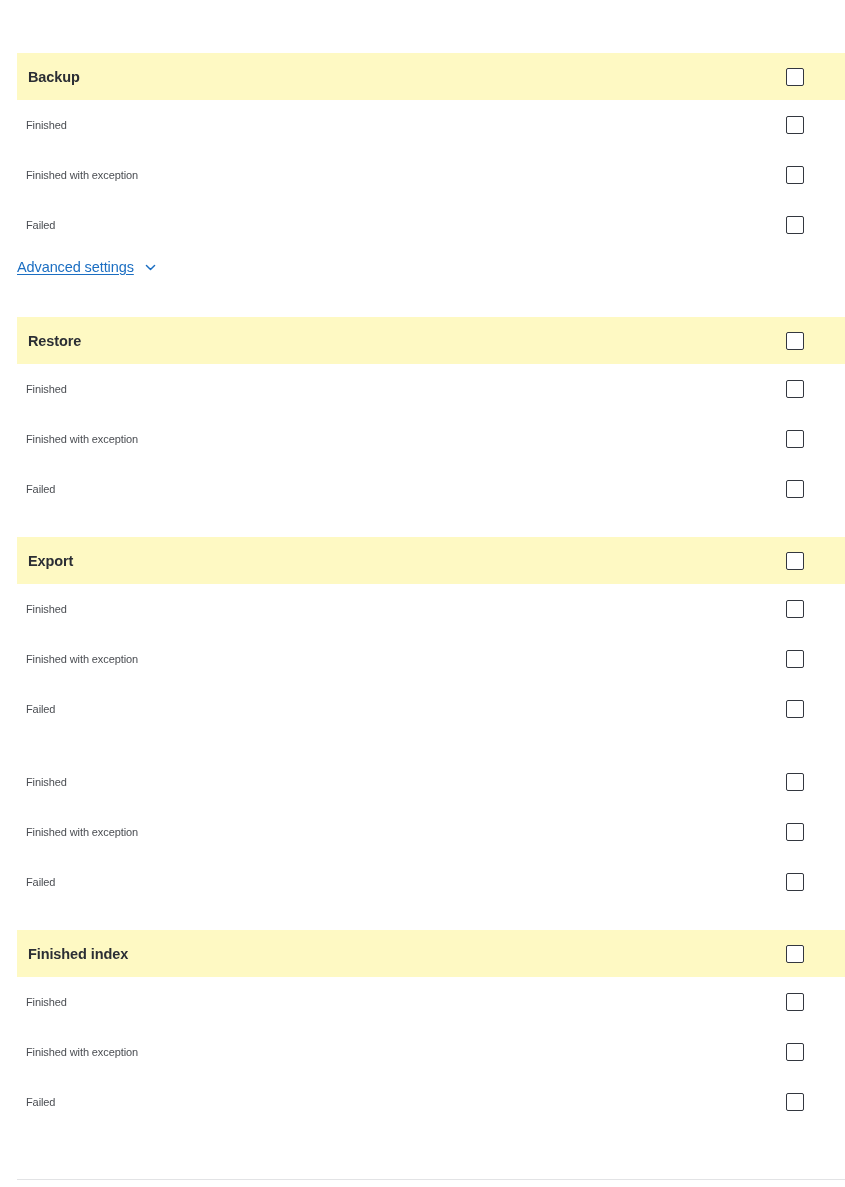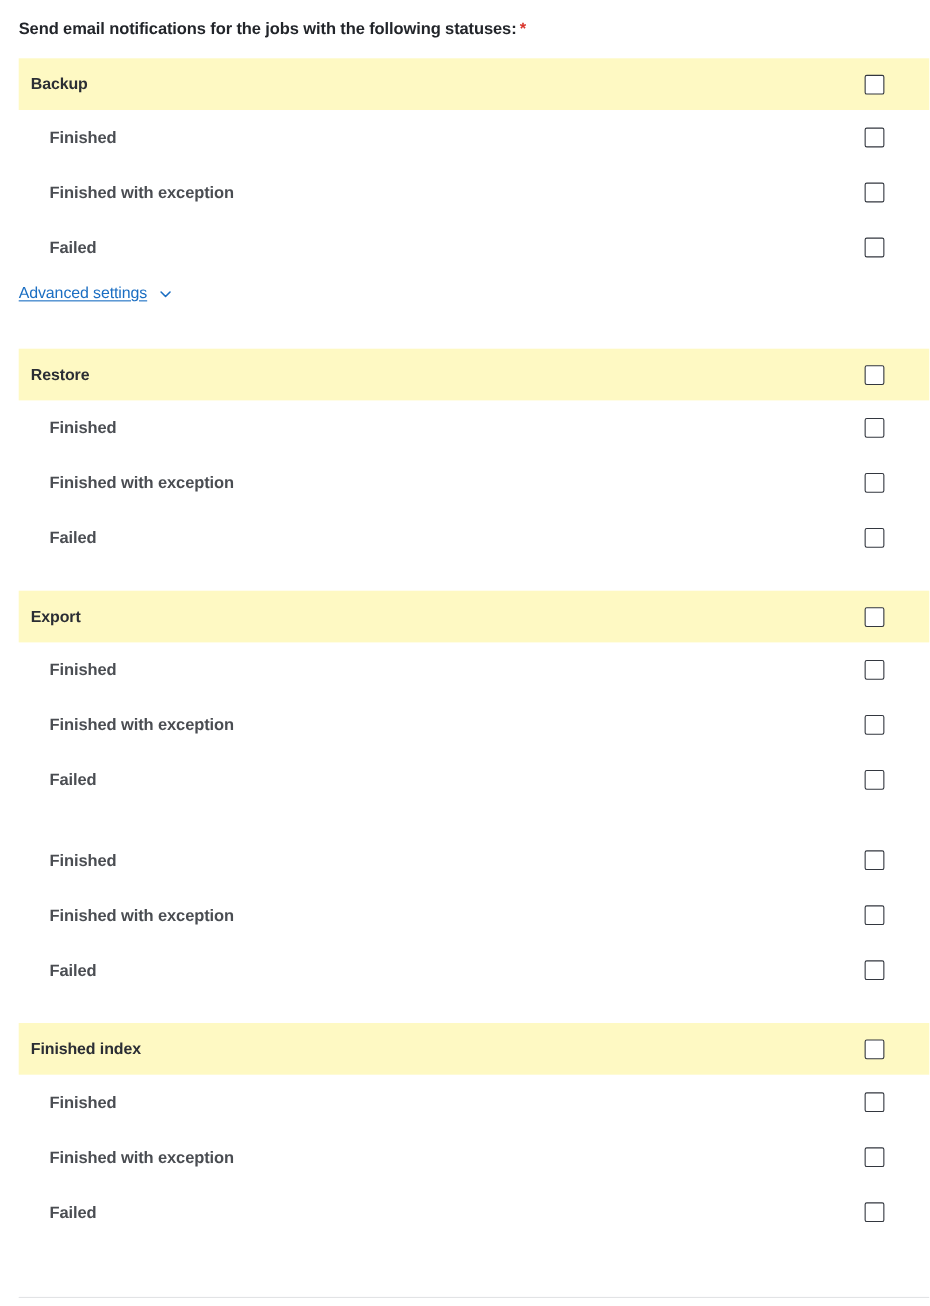--- a/index.html
+++ b/index.html
@@ -69,24 +69,24 @@
   
   .status-row {
     position: relative;
     margin-left: 17px;
     width: 828px;
     height: 50px;
     display: flex;
     align-items: center;
   }
   .status-label {
-    margin-left: 28px;
-    font-size: 15px;
+    margin-left: 9px;
+    font-size: 11px;
     color: #4a4d52;
-    font-weight: bold;
+    font-weight: normal;
     letter-spacing: -0.1px;
     white-space: nowrap;
   }
 
   
   .checkbox {
     position: absolute;
     left: 769px;
     top: 50%;
     transform: translateY(-50%);
@@ -139,23 +139,20 @@
     width: 828px;
     height: 1px;
     background: #e2e3e5;
   }
 </style>
 </head>
 <body>
 
 <div class="page">
 
-  <div class="prompt">
-    <span>Send email notifications for the jobs with the following statuses:</span><span class="required-mark">*</span>
-  </div>
 
   <div class="sections">
       <div class="section">
         <div class="section-header">
           <span class="section-title">Backup</span>
           <span class="checkbox" role="checkbox" aria-checked="false"></span>
         </div>
         <div class="status-row">
           <span class="status-label">Finished</span>
           <span class="checkbox" role="checkbox" aria-checked="false"></span>

